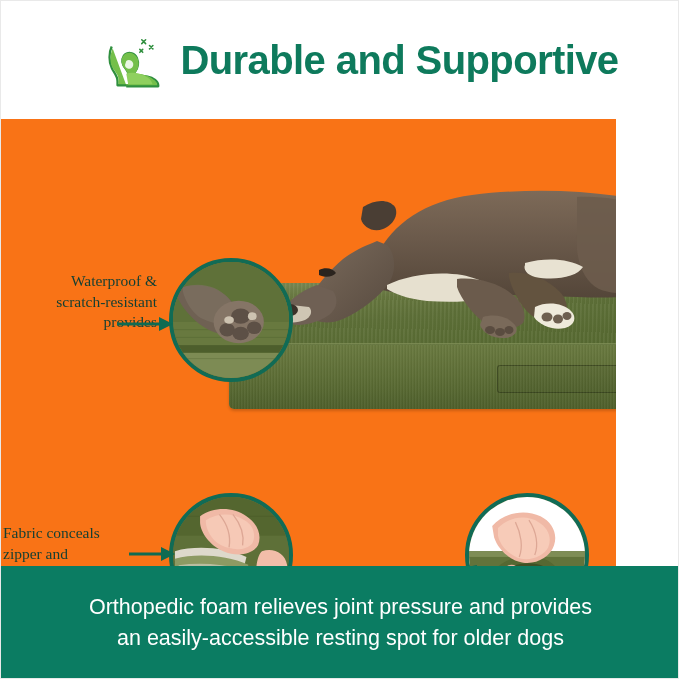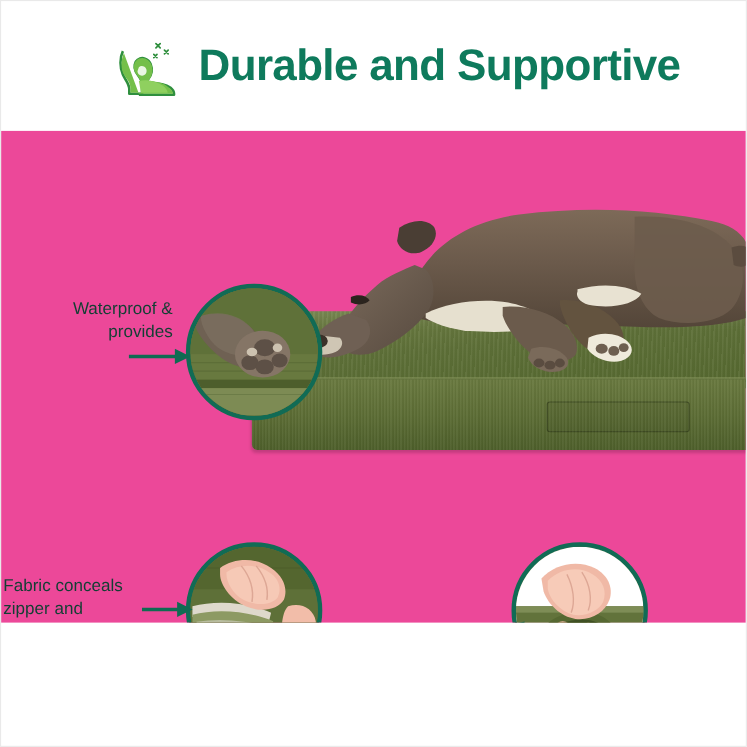--- a/index.html
+++ b/index.html
@@ -47,24 +47,25 @@
     letter-spacing: -0.6px;
     white-space: nowrap;
     line-height: 1;
   }
 
   
   .photo-stage {
     position: absolute;
     left: 0;
     top: 118px;
-    width: 677px;
+    width: 615px;
     height: 447px;
     overflow: hidden;
-    background: #ec4899;
+    background: #f97316;
+    font-family: Liberation Serif, serif;
   }
 
   
   .bed {
     position: absolute;
     left: 228px;
     top: 164px;
     width: 460px;
     height: 130px;
   }
@@ -405,20 +406,21 @@
         </g>
         <g stroke="#dda795" stroke-width="1.3" fill="none">
           <path d="M48 26 C54 38 56 52 52 62"></path>
           <path d="M62 24 C70 36 72 50 68 60"></path>
         </g>
       </svg>
     </div>
 
     <div class="callout" id="callout-waterproof">
       <div>Waterproof &amp;</div>
+      <div>scratch-resistant</div>
       <div>provides</div>
     </div>
     <span class="arrow-h" id="arrow-waterproof">
       <svg class="inset-svg" viewBox="0 0 58 22">
         <path d="M0 11 H44" stroke="#0F6B52" stroke-width="3.2" fill="none"></path>
         <path d="M42 4 L56 11 L42 18 Z" fill="#0F6B52"></path>
       </svg>
     </span>
 
     <div class="callout" id="callout-zipper">
@@ -435,14 +437,18 @@
 
     <span class="arrow-d" id="arrow-handle">
       <svg class="inset-svg" viewBox="0 0 52 52">
         <path d="M2 48 L40 12" stroke="#0F6B52" stroke-width="3.2" fill="none"></path>
         <path d="M28 8 L48 4 L44 24 Z" fill="#0F6B52"></path>
       </svg>
     </span>
 
   </div>
 
+  <div class="banner">
+    <div class="banner-line">Orthopedic foam relieves joint pressure and provides</div>
+    <div class="banner-line">an easily-accessible resting spot for older dogs</div>
+  </div>
 
 </div>
 
 </body></html>

